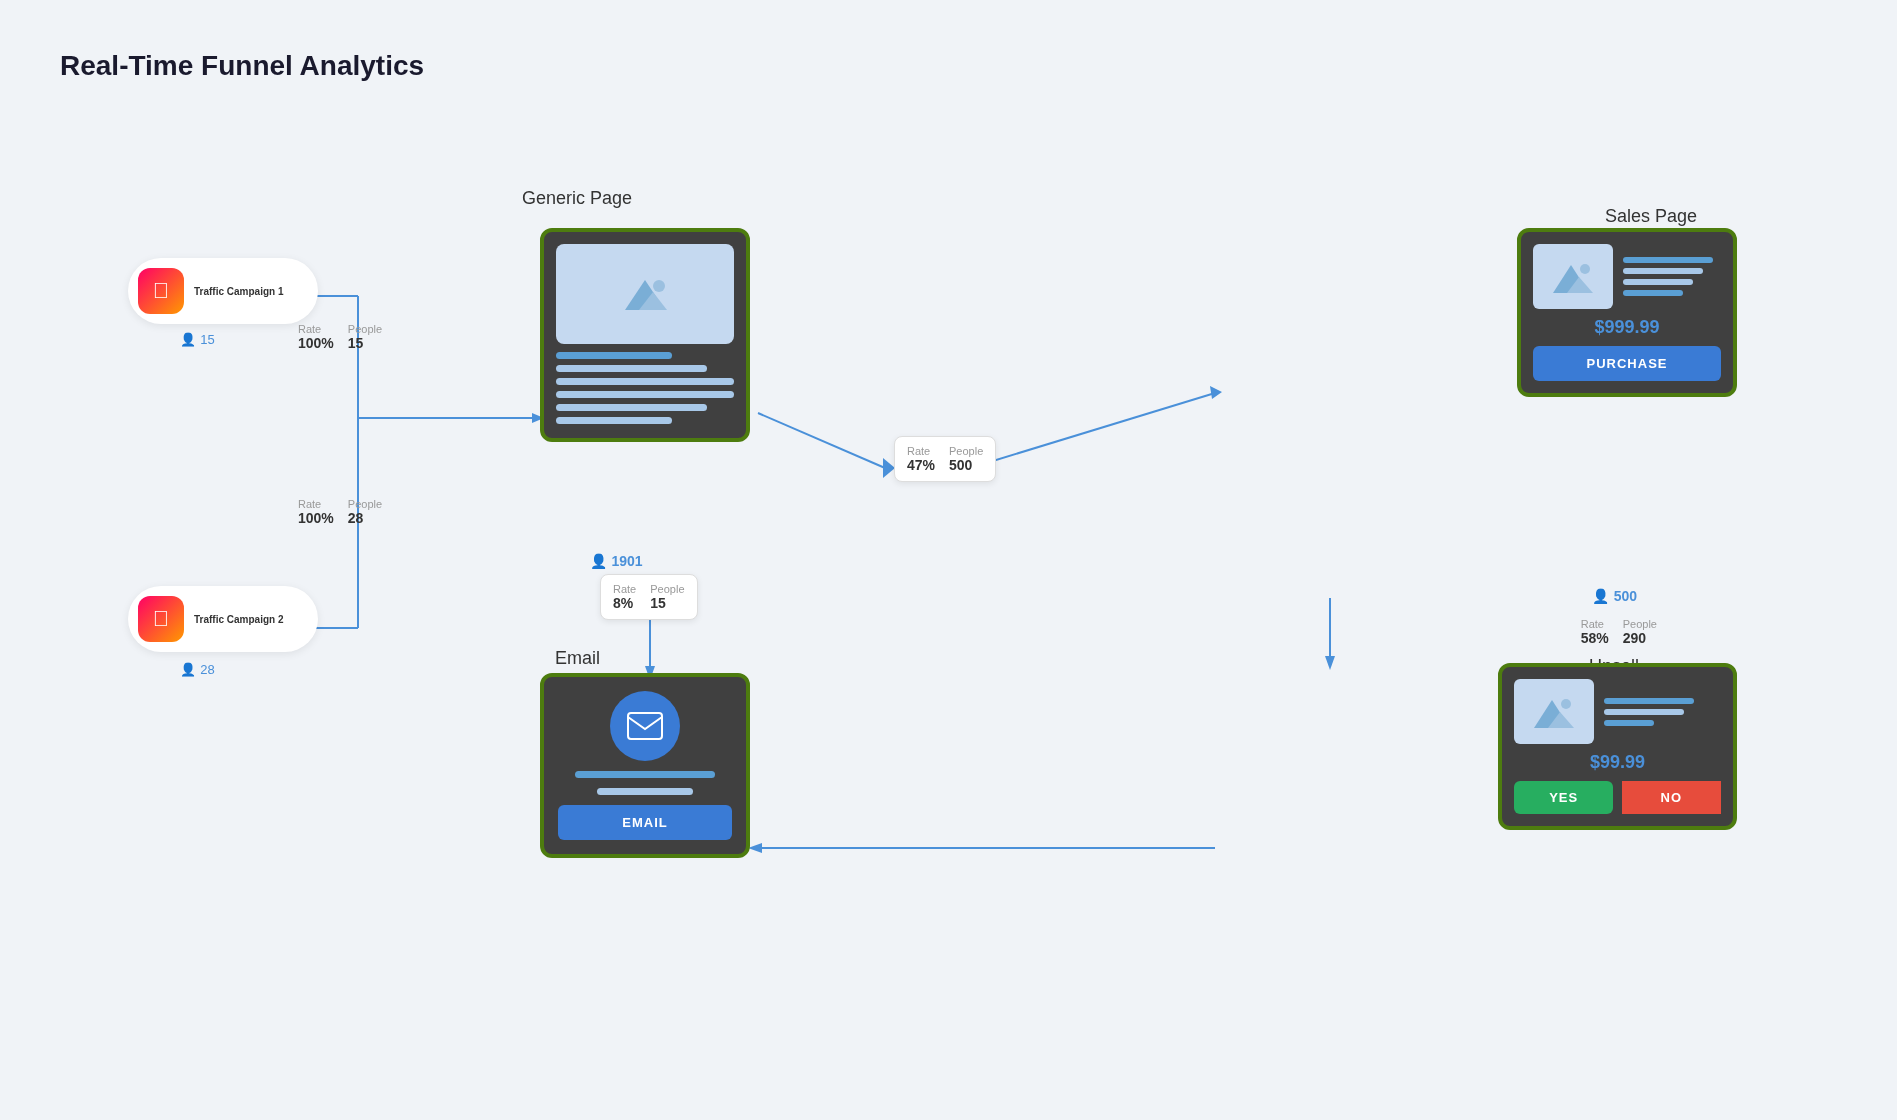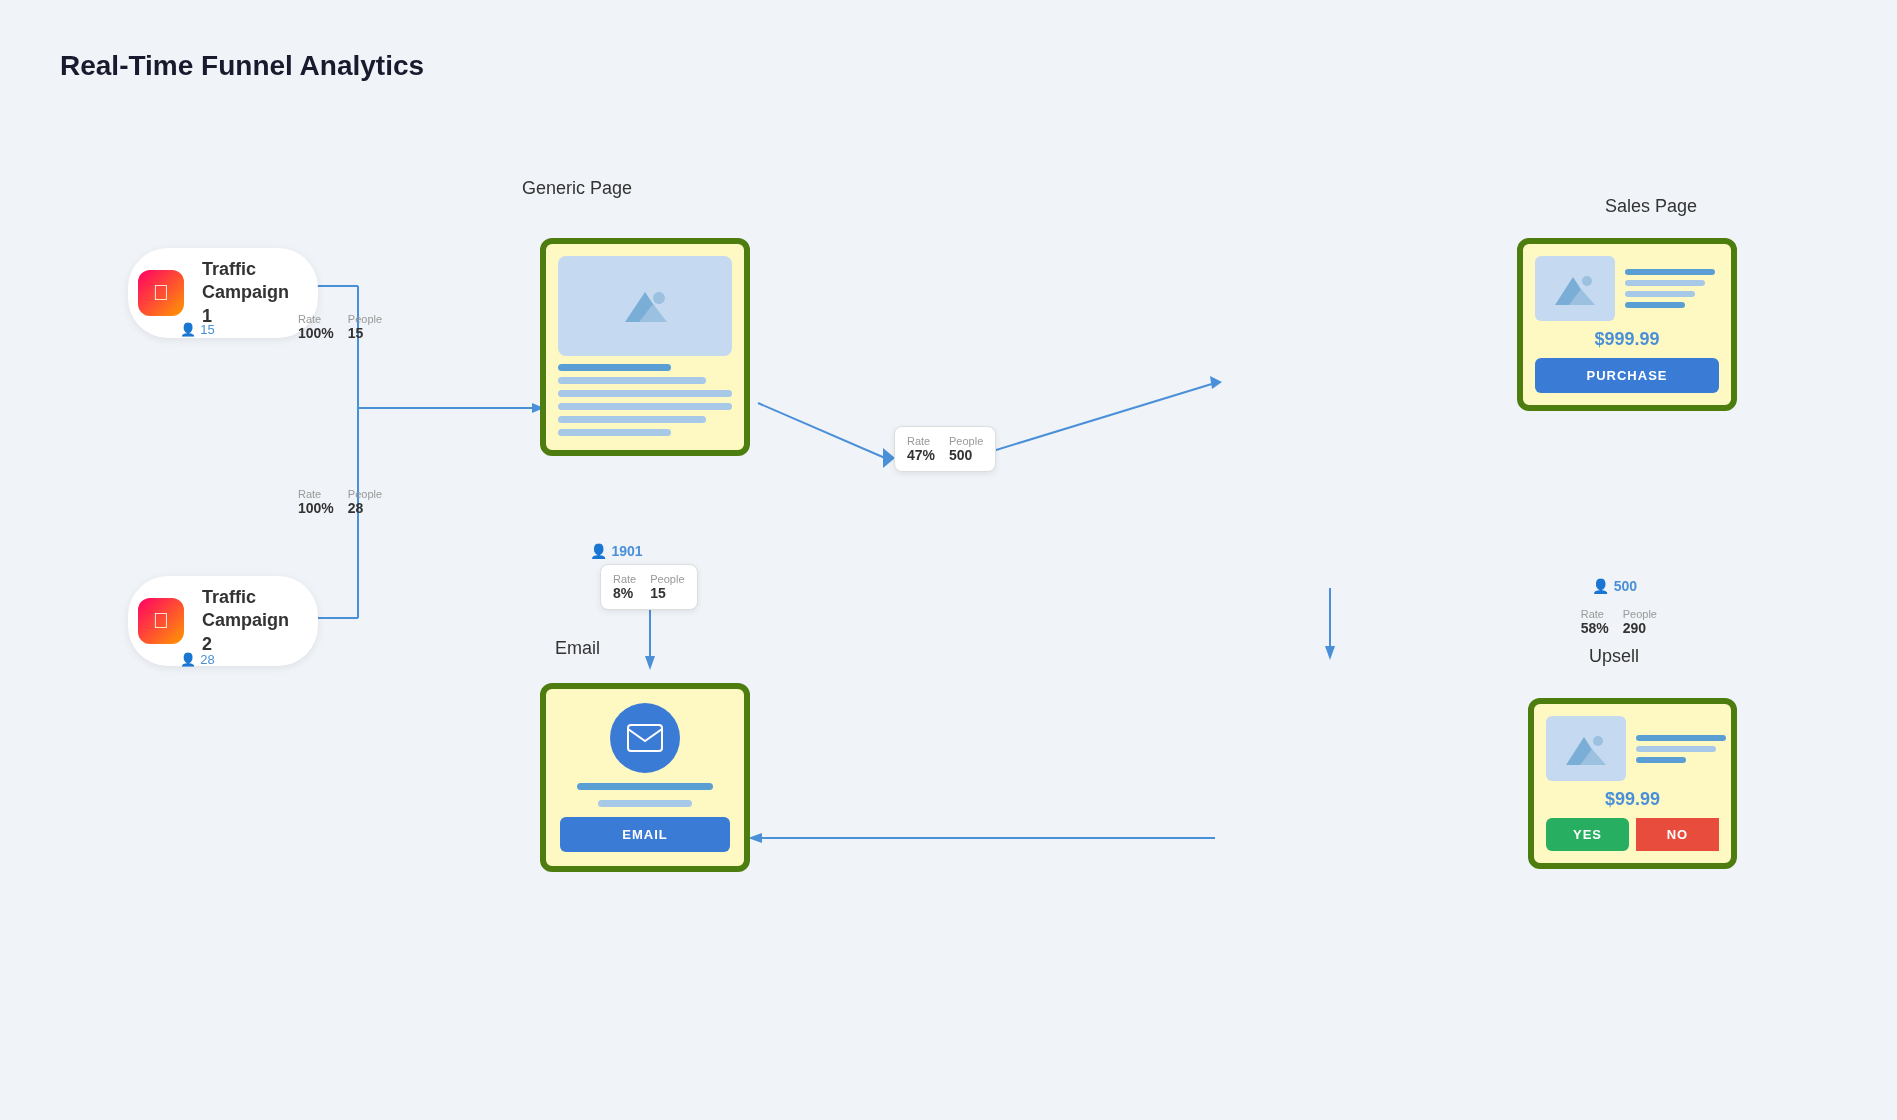--- a/index.html
+++ b/index.html
@@ -10,21 +10,21 @@
       min-height: 1120px;
       width: 1897px;
     }
     .page {
       padding: 50px 60px;
     }
     .title {
       font-size: 28px;
       font-weight: 700;
       color: #1a1a2e;
-      margin-bottom: 36px;
+      margin-bottom: 46px;
     }
     .canvas {
       position: relative;
       width: 100%;
       height: 950px;
     }
 
     
     .traffic-node {
       position: absolute;
@@ -41,25 +41,24 @@
       width: 46px;
       height: 46px;
       border-radius: 12px;
       background: linear-gradient(135deg, #f06, #f90);
       display: flex; align-items: center; justify-content: center;
       color: #fff;
       font-size: 22px;
       flex-shrink: 0;
     }
     .traffic-label {
-      font-size: 18px;
+      font-size: 10px;
       font-weight: 600;
       color: #333;
       line-height: 1.3;
-      margin-left: 8px;
     }
     .people-badge {
       font-size: 13px;
       color: #4a90d9;
       margin-top: 6px;
       display: flex;
       align-items: center;
       gap: 4px;
     }
     .people-icon {
@@ -83,25 +82,24 @@
     }
     .rate-value {
       font-size: 14px;
       font-weight: 600;
       color: #333;
     }
 
     
     .page-card {
       position: absolute;
-      background: #fef9c3;
-      border: 6px solid #4d7c0f;
+      background: #404040;
+      border: 4px solid #4d7c0f;
       border-radius: 12px;
       overflow: hidden;
-      margin-top: 20px;
     }
 
     
     .generic-card {
       width: 210px;
       left: 480px;
       top: 80px;
     }
     .card-image-area {
       background: #c5d9f0;
@@ -180,23 +178,23 @@
       border: none;
       border-radius: 6px;
       padding: 10px 0;
       width: 100%;
       cursor: pointer;
       text-align: center;
     }
 
     
     .upsell-card {
-      width: 209px;
+      width: 239px;
       right: 100px;
-      top: 560px;
+      top: 535px;
     }
     .yes-btn {
       background: #27ae60;
       color: #fff;
       font-size: 13px;
       font-weight: 700;
       letter-spacing: 1px;
       border: none;
       border-radius: 6px;
       padding: 9px 0;

